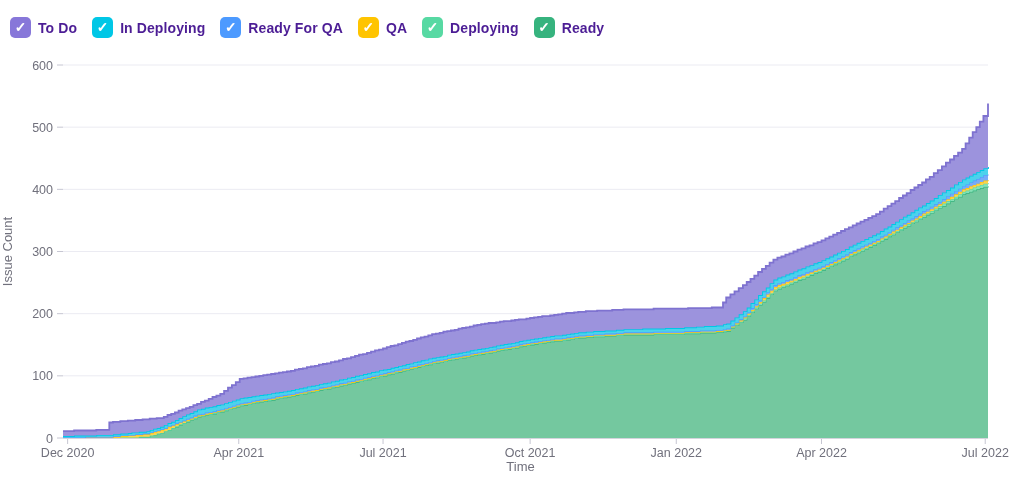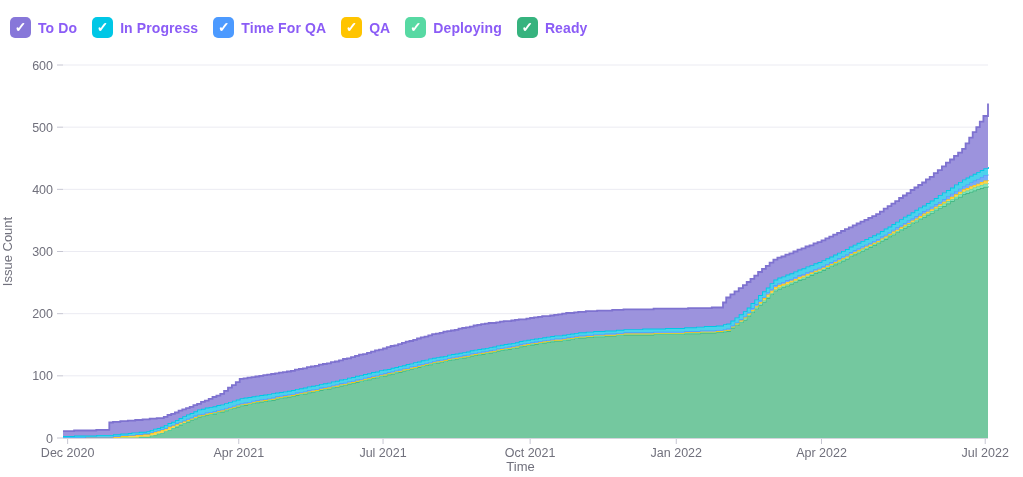--- a/index.html
+++ b/index.html
@@ -2,48 +2,48 @@
 <html><head>
 <meta charset="utf-8">
 <style>
   html,body{margin:0;padding:0;background:#ffffff;width:1023px;height:477px;overflow:hidden;
     font-family:"Liberation Sans",sans-serif;}
   .stage{position:relative;width:1023px;height:477px;background:#fff;}
   .legend{position:absolute;left:10px;top:17px;display:flex;align-items:center;gap:15px;z-index:2;}
   .legend-item{display:flex;align-items:center;gap:7px;cursor:pointer;}
   .check-box{width:21px;height:21px;border-radius:5px;display:flex;align-items:center;justify-content:center;}
   .check-glyph{color:#ffffff;font-size:14px;font-weight:bold;line-height:1;transform:translateY(-1px);}
-  .legend-label{font-size:14px;font-weight:bold;color:#8b5cf6;letter-spacing:.1px;}
+  .legend-label{font-size:14px;font-weight:bold;color:#4c1d95;letter-spacing:.1px;}
   .chart-svg{position:absolute;left:0;top:0;z-index:1;}
   .ytick-label,.xtick-label{font-size:12.5px;fill:#70707c;}
   .axis-title{font-size:13px;fill:#70707c;}
 </style>
 </head>
 <body>
 
 <div class="stage">
 
   <div class="legend">
     <div class="legend-item">
       <span class="check-box" style="background: rgb(135, 119, 217);">
           <span class="check-glyph">✓</span>
         </span>
       <span class="legend-label">To Do</span>
     </div>
     <div class="legend-item">
       <span class="check-box" style="background: rgb(0, 199, 230);">
           <span class="check-glyph">✓</span>
         </span>
-      <span class="legend-label">In Progress</span>
+      <span class="legend-label">In Deploying</span>
     </div>
     <div class="legend-item">
       <span class="check-box" style="background: rgb(76, 154, 255);">
           <span class="check-glyph">✓</span>
         </span>
-      <span class="legend-label">Time For QA</span>
+      <span class="legend-label">Ready For QA</span>
     </div>
     <div class="legend-item">
       <span class="check-box" style="background: rgb(255, 196, 0);">
           <span class="check-glyph">✓</span>
         </span>
       <span class="legend-label">QA</span>
     </div>
     <div class="legend-item">
       <span class="check-box" style="background: rgb(87, 217, 163);">
           <span class="check-glyph">✓</span>

